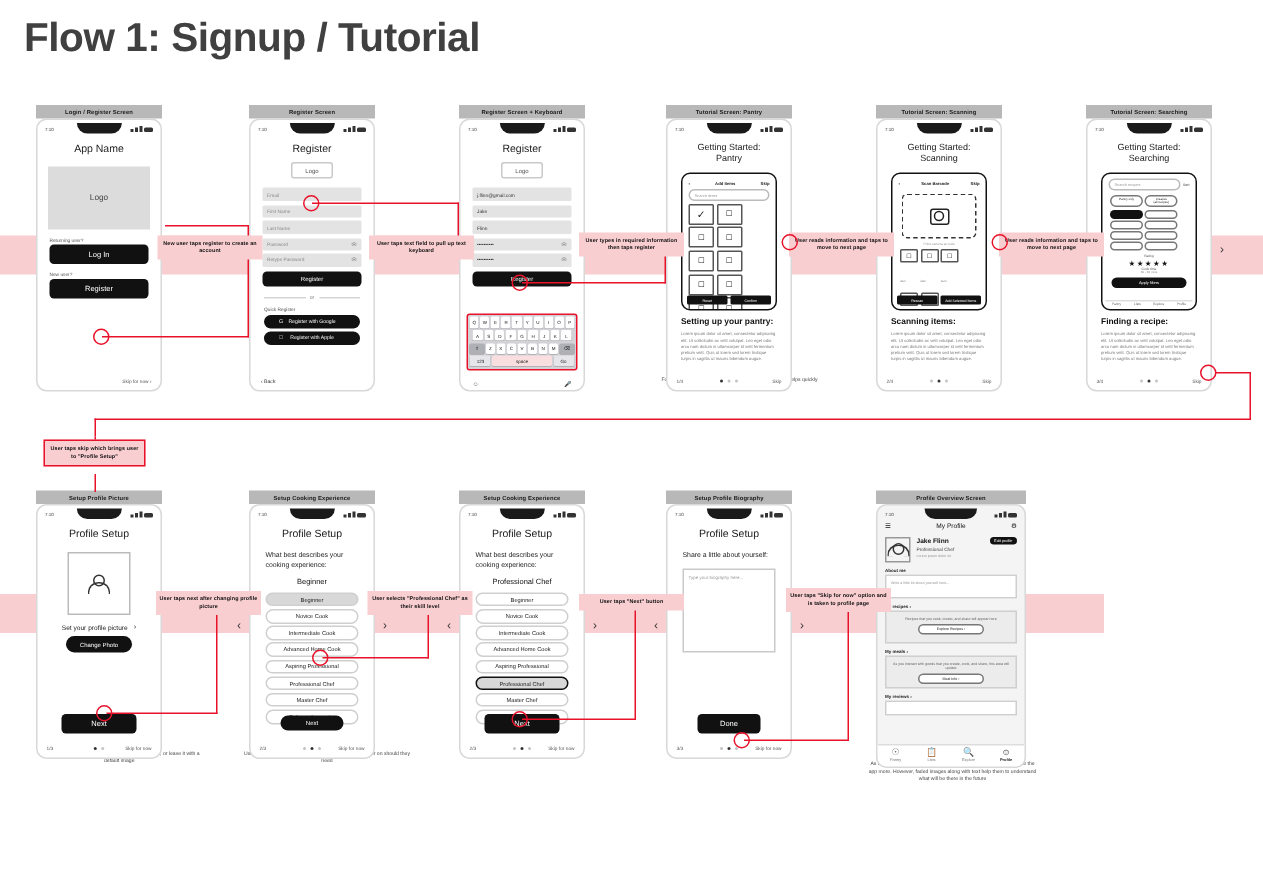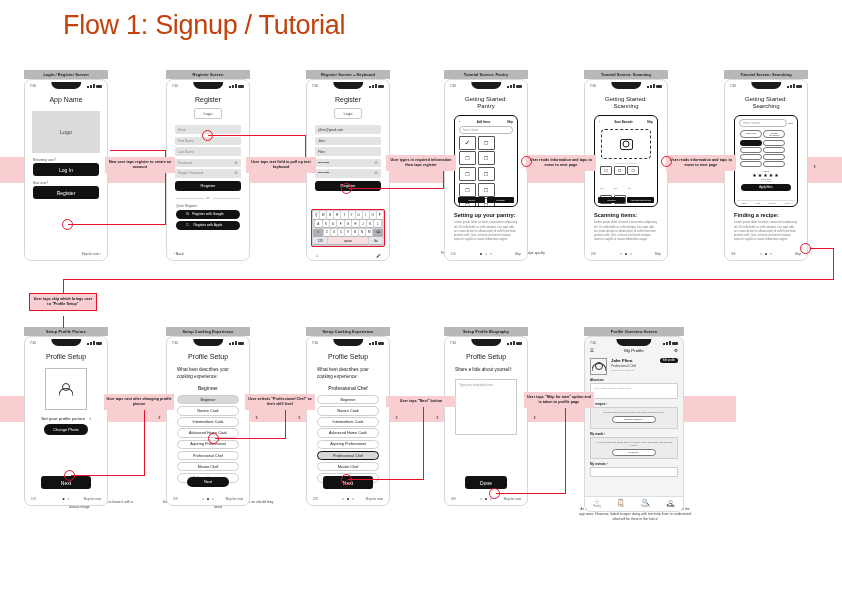--- a/index.html
+++ b/index.html
@@ -5,21 +5,21 @@
   * { box-sizing: border-box; margin:0; padding:0; }
   body {
     width: 842px; height: 595px;
     background: #ffffff;
     font-family: "Liberation Sans", sans-serif;
     position: relative;
     overflow: hidden;
   }
   #page-title {
     position:absolute; left:16px; top:10px;
-    font-size:27px; font-weight:400; color:#c2410c; letter-spacing:-0.3px;margin-left:47px;
+    font-size:27px; font-weight:700; color:#404040; letter-spacing:-0.3px;
   }
 
   
   .band { position:absolute; background:#f9ced1; height:26px; z-index:0; }
 
   
   .rl { position:absolute; background:#e8132b; z-index:4; }
   .rl.h { height:1.4px; }
   .rl.v { width:1.4px; }
   .rdot {

